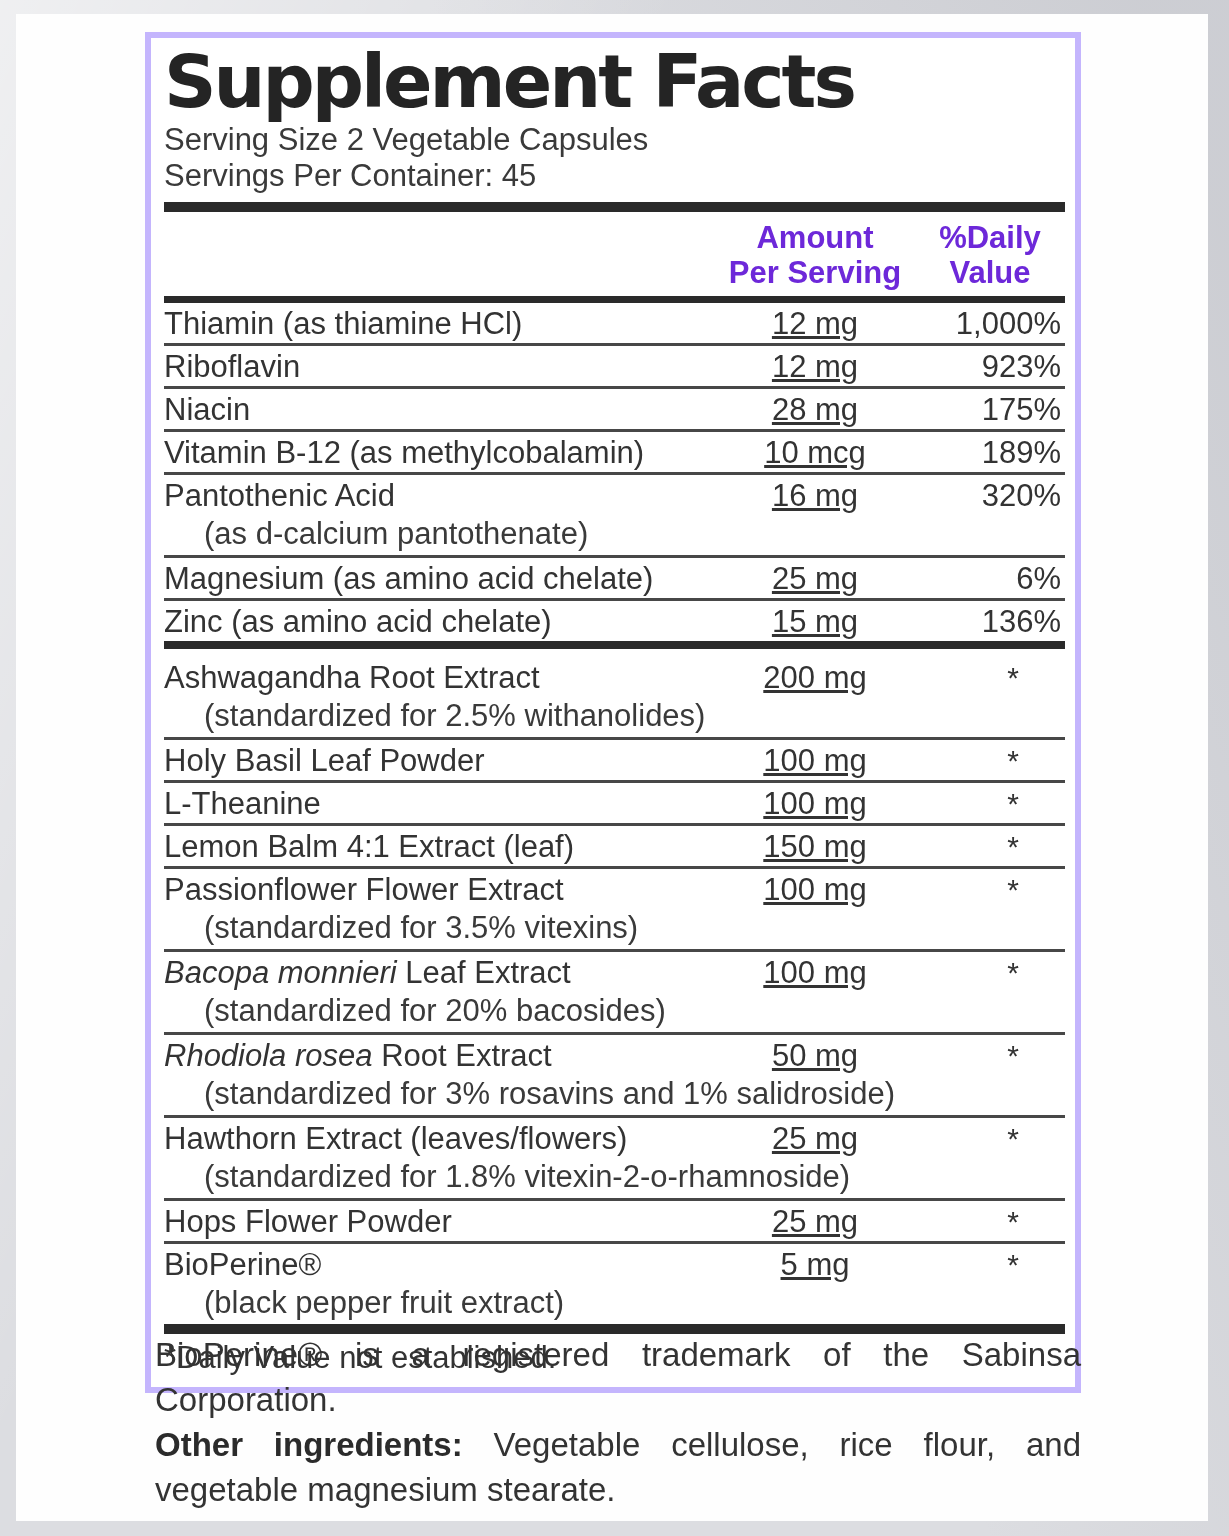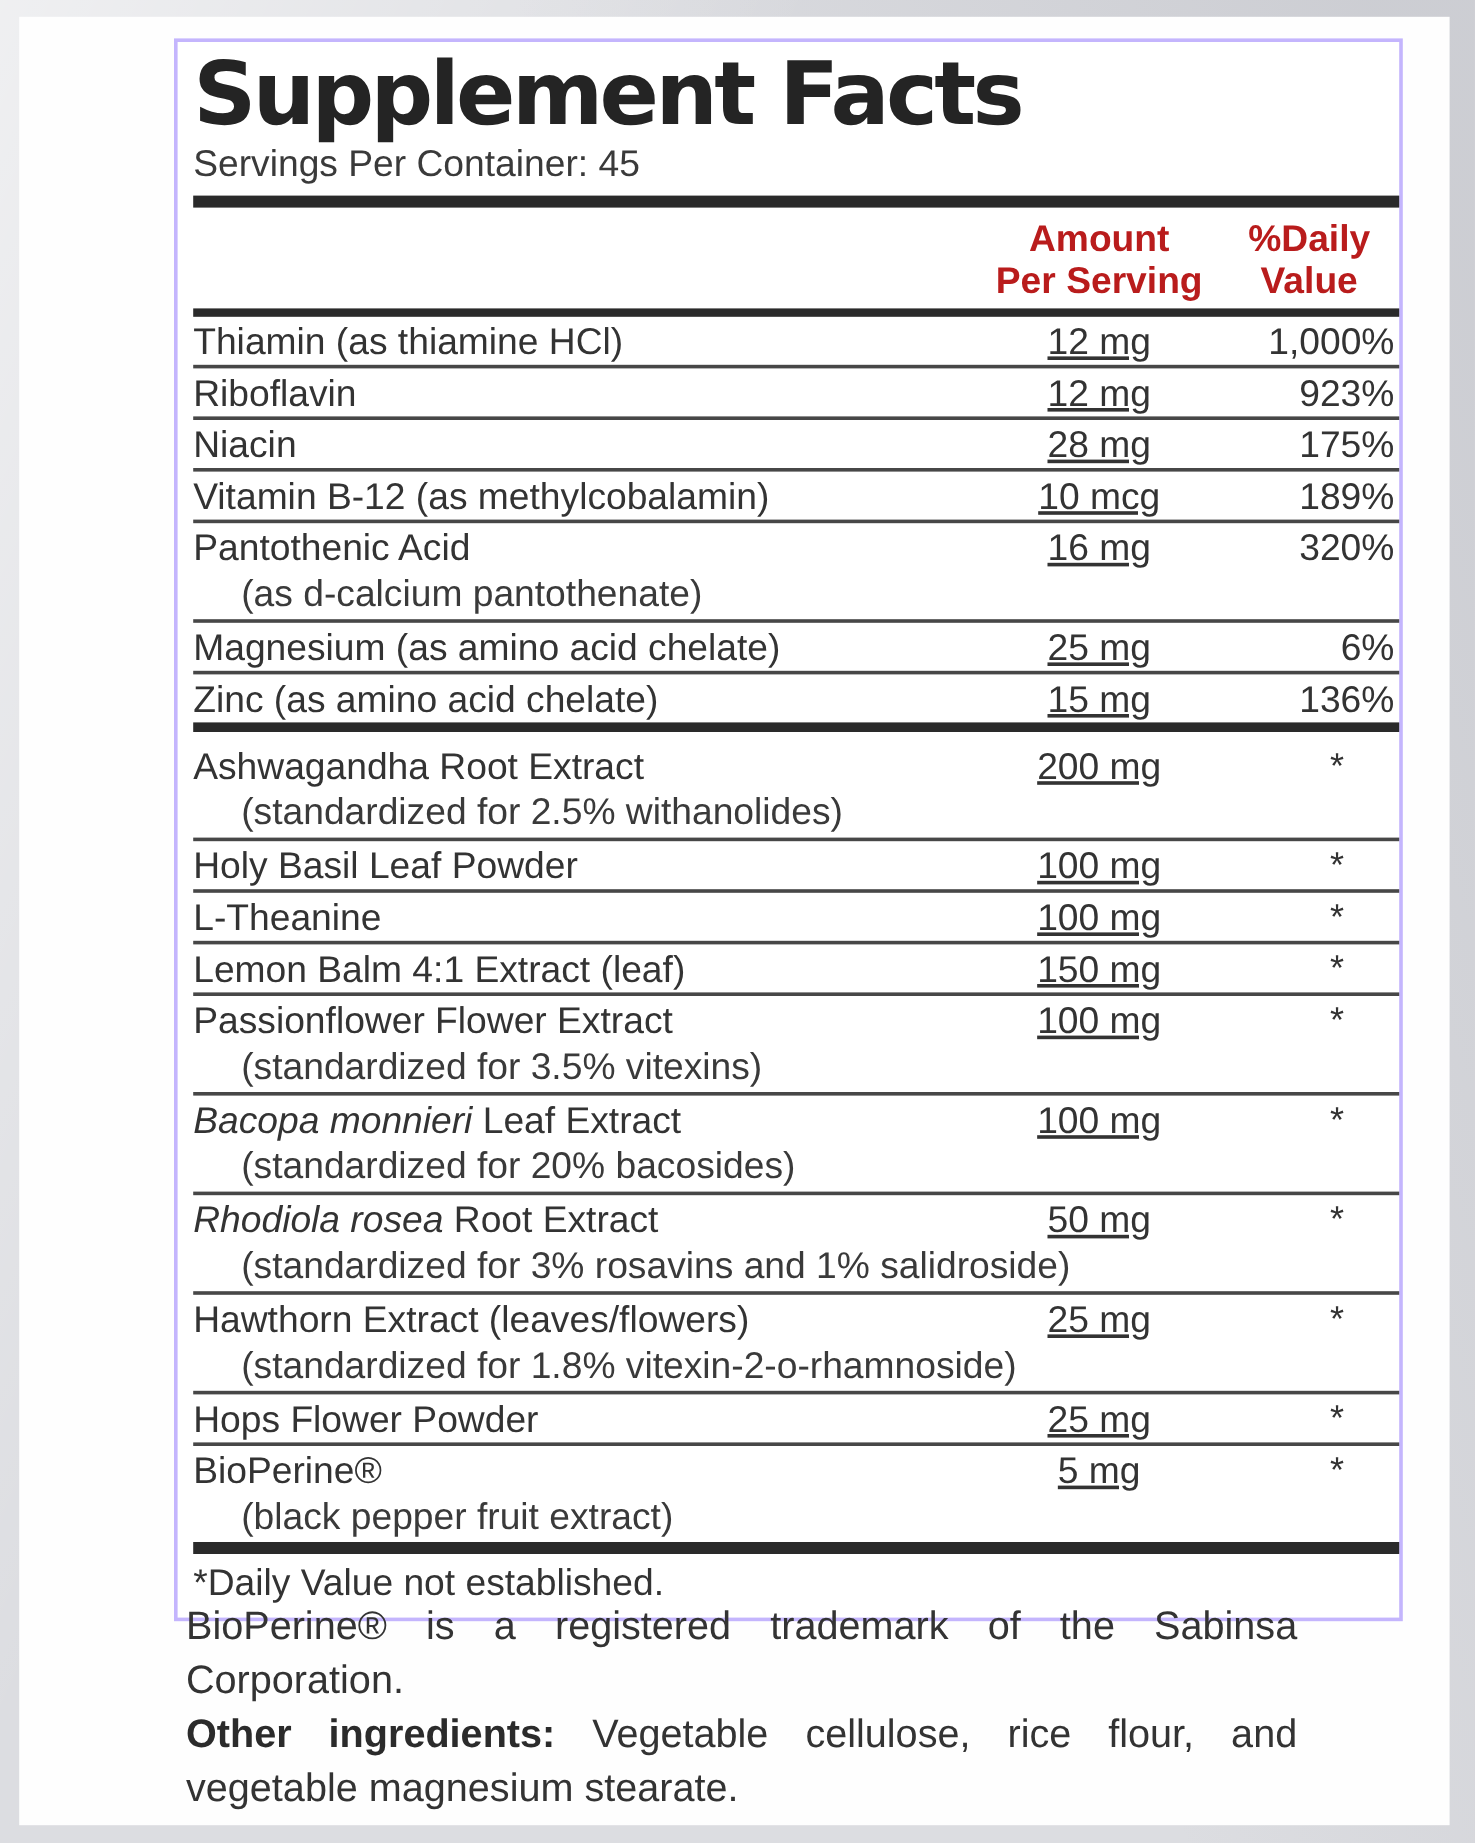--- a/index.html
+++ b/index.html
@@ -22,25 +22,25 @@
     left: 16px;
     top: 14px;
     width: 1192px;
     height: 1507px;
     background: #fefefe;
   }
   .sf-box {
     position: absolute;
     left: 129px;
     top: 18px;
-    width: 1024px;
+    width: 936px;
     box-sizing: border-box;
-    border: 3px solid #c4b5fd;
+    border: 6px solid #c4b5fd;
     background: #ffffff;
-    padding: 4px 0 8px 13px;
+    padding: 4px 10px 8px 13px;
     color: #333333;
   }
   .sf-title {
     font-family: "DejaVu Sans", sans-serif;
     font-weight: 800;
     font-size: 73px;
     line-height: 76px;
     letter-spacing: -3px;
     color: #242424;
     margin: 2px 0 2px 0;
@@ -56,21 +56,21 @@
   .bar-7  { height: 7px; }
   .bar-8  { height: 8px; }
   .bar-10b{ height: 10px; }
   .hdr-row {
     display: flex;
     align-items: flex-end;
     font-weight: bold;
     font-size: 31px;
     line-height: 35px;
     padding: 8px 0 6px 0;
-    color: #b91c1c;
+    color: #6d28d9;
   }
   .hdr-spacer { flex: 1; }
   .hdr-amt { width: 200px; text-align: center; }
   .hdr-dv  { width: 150px; text-align: center; }
   .rows { }
   .row { }
   .row + .row { border-top: 3px solid #474747; }
   .row-main {
     display: flex;
     align-items: flex-start;
@@ -111,20 +111,21 @@
   .below .lead { font-weight: bold; color: #2b2b2b; }
 </style>
 </head>
 <body>
 
 <div class="page">
   <div class="card">
 
     <div class="sf-box">
       <div class="sf-title">Supplement Facts</div>
+      <div class="serving-line">Serving Size 2 Vegetable Capsules</div>
       <div class="serving-line">Servings Per Container: 45</div>
 
       <div class="bar bar-10"></div>
 
       <div class="hdr-row">
         <div class="hdr-spacer"></div>
         <div class="hdr-amt">
           <div>Amount</div>
           <div>Per Serving</div>
         </div>

